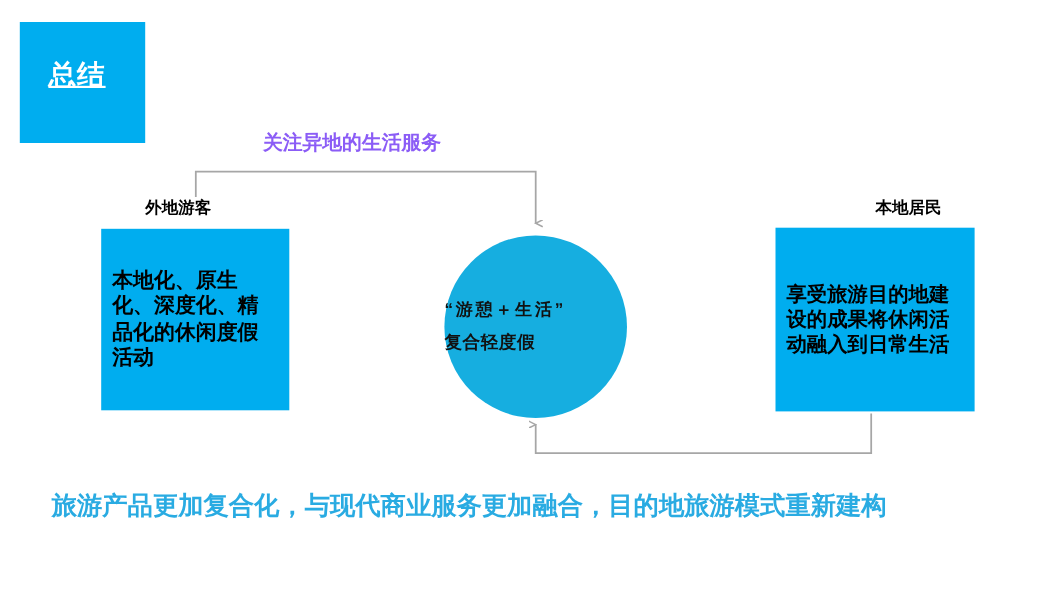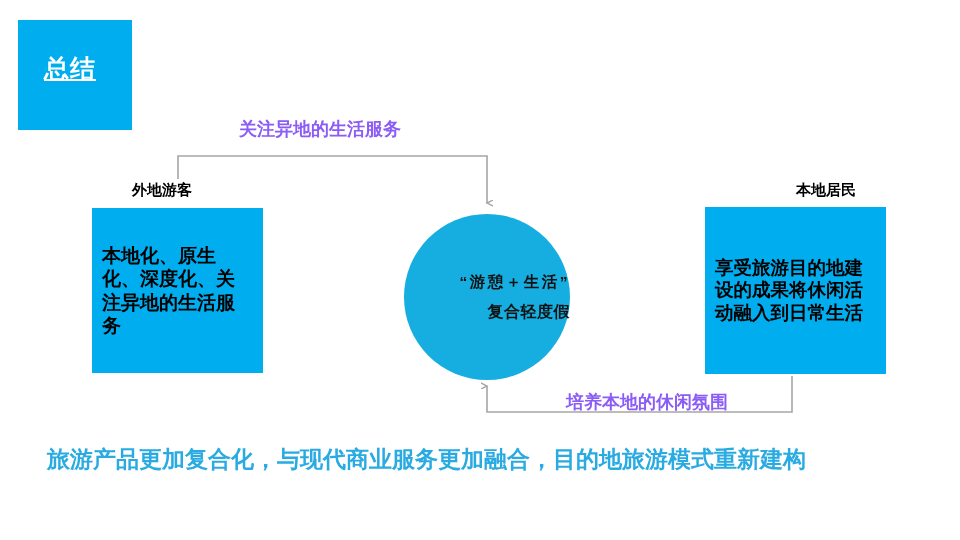--- a/index.html
+++ b/index.html
@@ -105,21 +105,21 @@
   #center-circle {
     position: absolute;
     left: 404px;
     top: 214px;
     width: 166px;
     height: 166px;
     border-radius: 50%;
     background: #16AEE0;
     display: flex;
     flex-direction: column;
-    align-items: flex-end;
+    align-items: flex-start;
     justify-content: center;
   }
   #circle-line1 {
     font-size: 15.5px;
     font-weight: bold;
     color: #111111;
     letter-spacing: 2.5px;
     line-height: 1;
     margin-bottom: 14px;
     white-space: nowrap;
@@ -167,25 +167,24 @@
     <g>
       <path d="M178,179 L178,156 L487,156 L487,203" fill="none" stroke="#A6A6A6" stroke-width="1.6" marker-end="url(#arrow-down)"></path>
     </g>
 
     <g>
       <path d="M792,376 L792,412 L487,412 L487,386" fill="none" stroke="#A6A6A6" stroke-width="1.6" marker-end="url(#arrow-up)"></path>
     </g>
   </svg>
 
   <div class="arrow-caption" id="caption-top">关注异地的生活服务</div>
-  <div class="arrow-caption" id="caption-bottom">培养本地的休闲氛围</div>
 
   <div class="group-label" id="label-left">外地游客</div>
   <div class="side-box" id="box-left">
-    <div class="box-text">本地化、原生化、深度化、关注异地的生活服务</div>
+    <div class="box-text">本地化、原生化、深度化、精品化的休闲度假活动</div>
   </div>
 
   <div class="group-label" id="label-right">本地居民</div>
   <div class="side-box" id="box-right">
     <div class="box-text">享受旅游目的地建设的成果将休闲活动融入到日常生活</div>
   </div>
 
   <div id="center-circle">
     <div id="circle-line1">“游憩＋生活”</div>
     <div id="circle-line2">复合轻度假</div>

